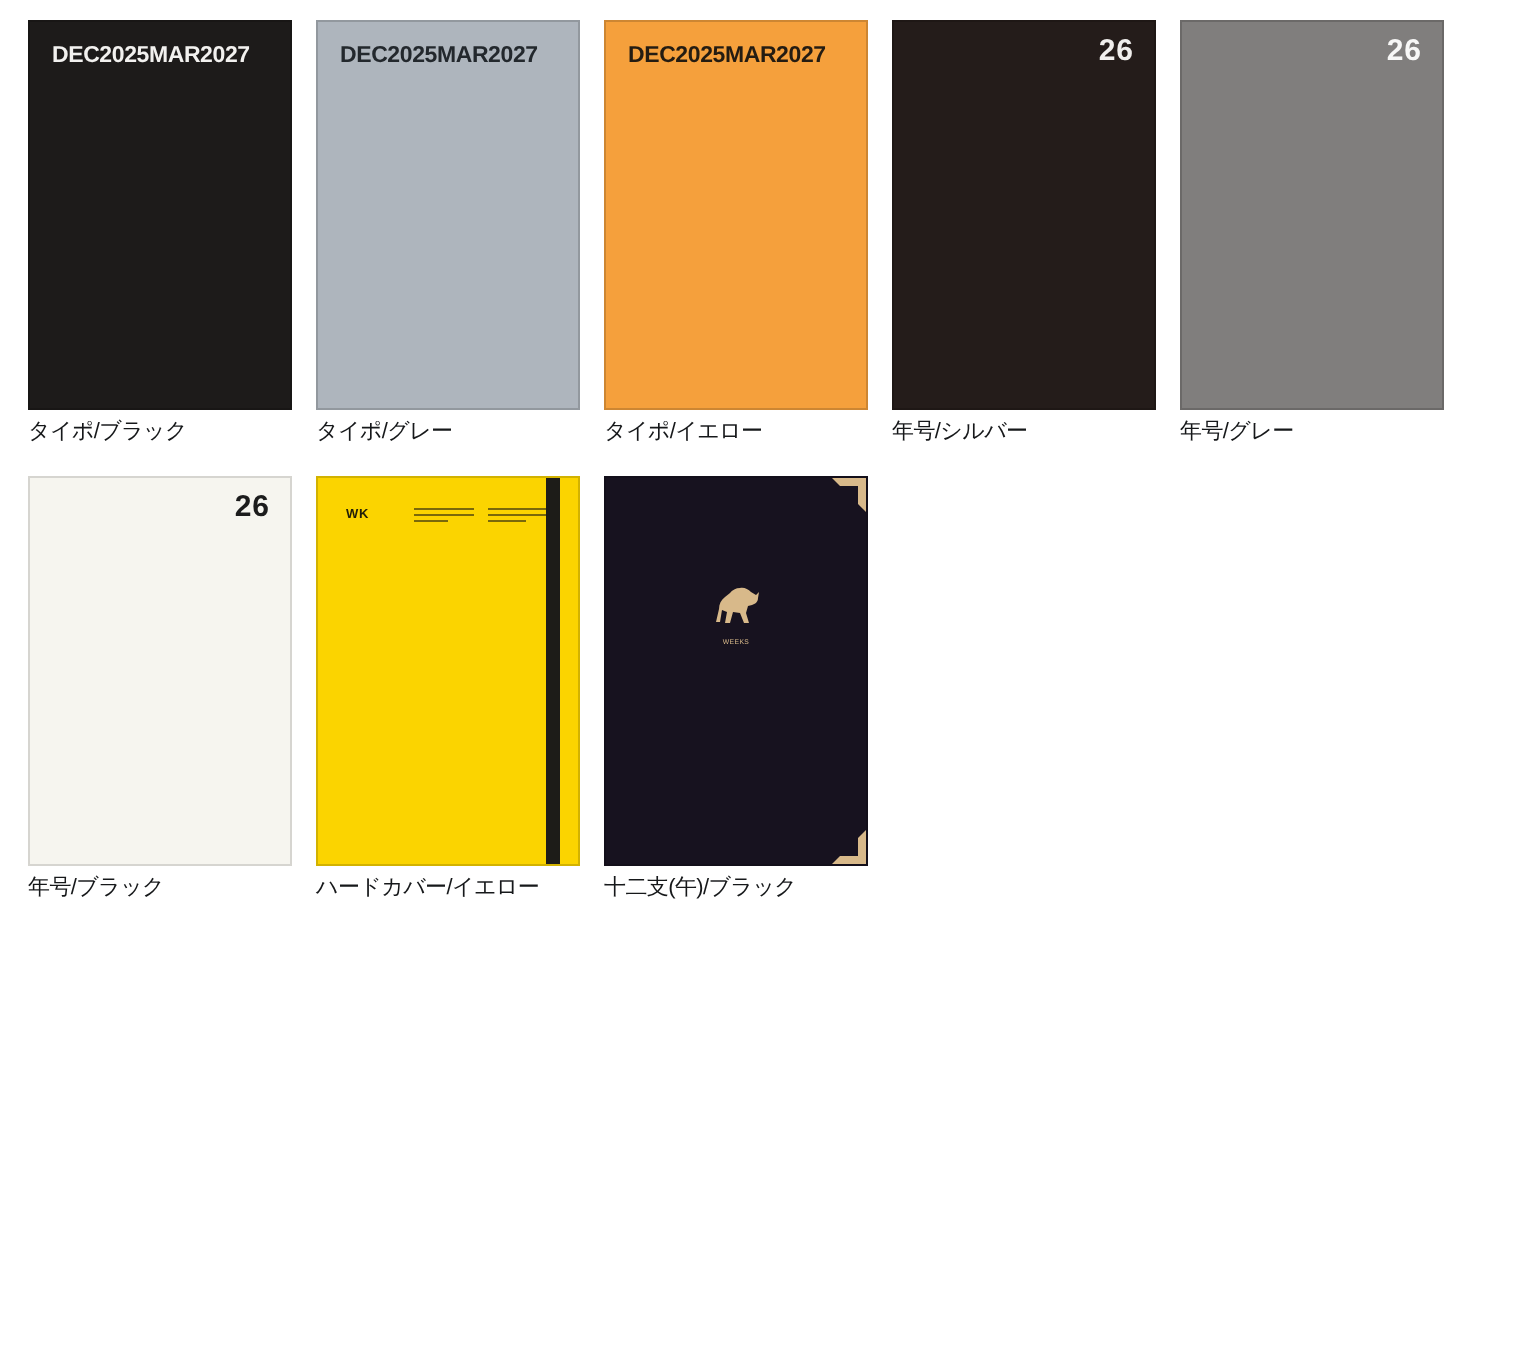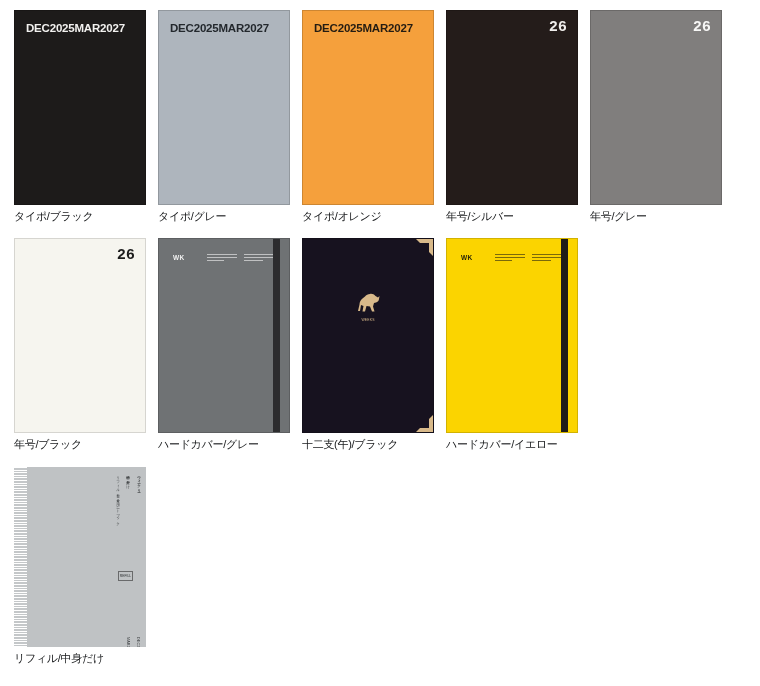--- a/index.html
+++ b/index.html
@@ -229,21 +229,21 @@
       </div>
       <div class="caption">タイポ/グレー</div>
     </div>
 
     <div class="product-cell">
       <div class="cover-frame">
         <div class="cover-body" style="background:#f5a03c;">
           <div class="typo-title" style="color:#241c12;">DEC2025MAR2027</div>
         </div>
       </div>
-      <div class="caption">タイポ/オレンジ</div>
+      <div class="caption">タイポ/イエロー</div>
     </div>
 
     <div class="product-cell">
       <div class="cover-frame">
         <div class="cover-body" style="background:#241c1a;">
           <div class="year-number" style="color:#f0eeec;">26</div>
         </div>
       </div>
       <div class="caption">年号/シルバー</div>
     </div>
@@ -262,97 +262,61 @@
 
     <div class="product-cell">
       <div class="cover-frame">
         <div class="cover-body" style="background:#f6f5ef;border-color:rgba(0,0,0,0.13);">
           <div class="year-number" style="color:#1c1c1c;">26</div>
         </div>
       </div>
       <div class="caption">年号/ブラック</div>
     </div>
 
-    <div class="product-cell">
-      <div class="cover-frame">
-        <div class="cover-body" style="background:#6f7274;">
-          <div class="hc-logo" style="color:#f2f2f2;">WK</div>
-          <div class="hc-microblock hc-micro-a">
-            <span style="background:#f2f2f2;"></span>
-              <span style="background:#f2f2f2;"></span>
-              <span style="background:#f2f2f2;"></span>
-          </div>
-          <div class="hc-microblock hc-micro-b">
-            <span style="background:#f2f2f2;"></span>
-              <span style="background:#f2f2f2;"></span>
-              <span style="background:#f2f2f2;"></span>
-          </div>
-          <div class="hc-band" style="background:#2c2c2e;"></div>
-        </div>
-      </div>
-      <div class="caption">ハードカバー/グレー</div>
-    </div>
-
-
-    <div class="product-cell">
-      <div class="cover-frame">
-        <div class="cover-body" style="background:#17121f;">
-          <div class="corner corner-tr">
-            <svg width="17" height="17" viewBox="0 0 17 17">
-              <path d="M0 0 H17 V17 L13 13 V4 H4 Z" fill="#d8b98a"></path>
-            </svg>
-          </div>
-          <div class="corner corner-br">
-            <svg width="17" height="17" viewBox="0 0 17 17">
-              <path d="M17 0 V17 H0 L4 13 H13 V4 Z" fill="#d8b98a"></path>
-            </svg>
-          </div>
-          <div class="horse-mark">
-            <svg width="30" height="22" viewBox="0 0 60 44">
-              <path fill="#d8b98a" d="M10 40 L13 27 C13 22 15 18 19 15 L24 11 C26 8 30 6 34 6 C38 5 42 7 45 10 L50 13 L53 10 L52 16 C52 20 49 22 46 23 L42 24 L40 31 L43 41 L38 41 L34 31 L27 30 L24 41 L19 41 L21 30 L16 28 L14 40 Z"></path>
-            </svg>
-            <div class="horse-sub" style="color:#d8b98a;">WEEKS</div>
-          </div>
-        </div>
-      </div>
-      <div class="caption">十二支(午)/ブラック</div>
-    </div>
+
 
     <div class="product-cell">
       <div class="cover-frame">
         <div class="cover-body" style="background:#fbd400;">
           <div class="hc-logo" style="color:#211f08;">WK</div>
           <div class="hc-microblock hc-micro-a">
             <span style="background:#2a2710;"></span>
               <span style="background:#2a2710;"></span>
               <span style="background:#2a2710;"></span>
           </div>
           <div class="hc-microblock hc-micro-b">
             <span style="background:#2a2710;"></span>
               <span style="background:#2a2710;"></span>
               <span style="background:#2a2710;"></span>
           </div>
           <div class="hc-band" style="background:#1d1c18;"></div>
         </div>
       </div>
       <div class="caption">ハードカバー/イエロー</div>
     </div>
+
+    <div class="product-cell">
+      <div class="cover-frame">
+        <div class="cover-body" style="background:#17121f;">
+          <div class="corner corner-tr">
+            <svg width="17" height="17" viewBox="0 0 17 17">
+              <path d="M0 0 H17 V17 L13 13 V4 H4 Z" fill="#d8b98a"></path>
+            </svg>
+          </div>
+          <div class="corner corner-br">
+            <svg width="17" height="17" viewBox="0 0 17 17">
+              <path d="M17 0 V17 H0 L4 13 H13 V4 Z" fill="#d8b98a"></path>
+            </svg>
+          </div>
+          <div class="horse-mark">
+            <svg width="30" height="22" viewBox="0 0 60 44">
+              <path fill="#d8b98a" d="M10 40 L13 27 C13 22 15 18 19 15 L24 11 C26 8 30 6 34 6 C38 5 42 7 45 10 L50 13 L53 10 L52 16 C52 20 49 22 46 23 L42 24 L40 31 L43 41 L38 41 L34 31 L27 30 L24 41 L19 41 L21 30 L16 28 L14 40 Z"></path>
+            </svg>
+            <div class="horse-sub" style="color:#d8b98a;">WEEKS</div>
+          </div>
+        </div>
+      </div>
+      <div class="caption">十二支(午)/ブラック</div>
+    </div>
   </div>
 
-  <div class="grid-row row-3">
-
-    <div class="product-cell">
-      <div class="refill-frame">
-        <div class="refill-body" style="background:#bfc2c4;">
-          <div class="refill-rings"></div>
-          <div class="refill-vtext t1" style="color:#2c2f31;">ウィークリー</div>
-          <div class="refill-vtext t2" style="color:#3a3d3f;">手帳の中身だけ</div>
-          <div class="refill-vtext t3" style="color:#3a3d3f;">リフィル 差し替え用 ノートブック</div>
-          <div class="refill-badge" style="color:#2c2f31;">REFILL</div>
-          <div class="refill-vtext t4" style="color:#3a3d3f;">DEC2025</div>
-          <div class="refill-vtext t5" style="color:#3a3d3f;">MAR2027</div>
-        </div>
-      </div>
-      <div class="caption">リフィル/中身だけ</div>
-    </div>
-  </div>
 
 </div>
 
 </body></html>

